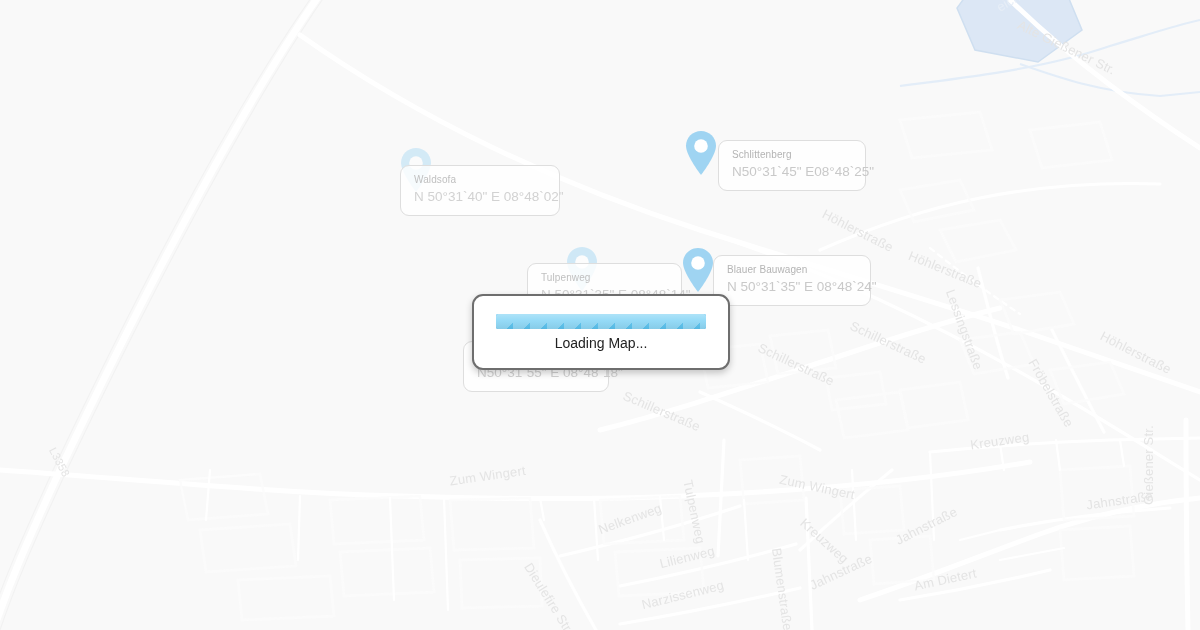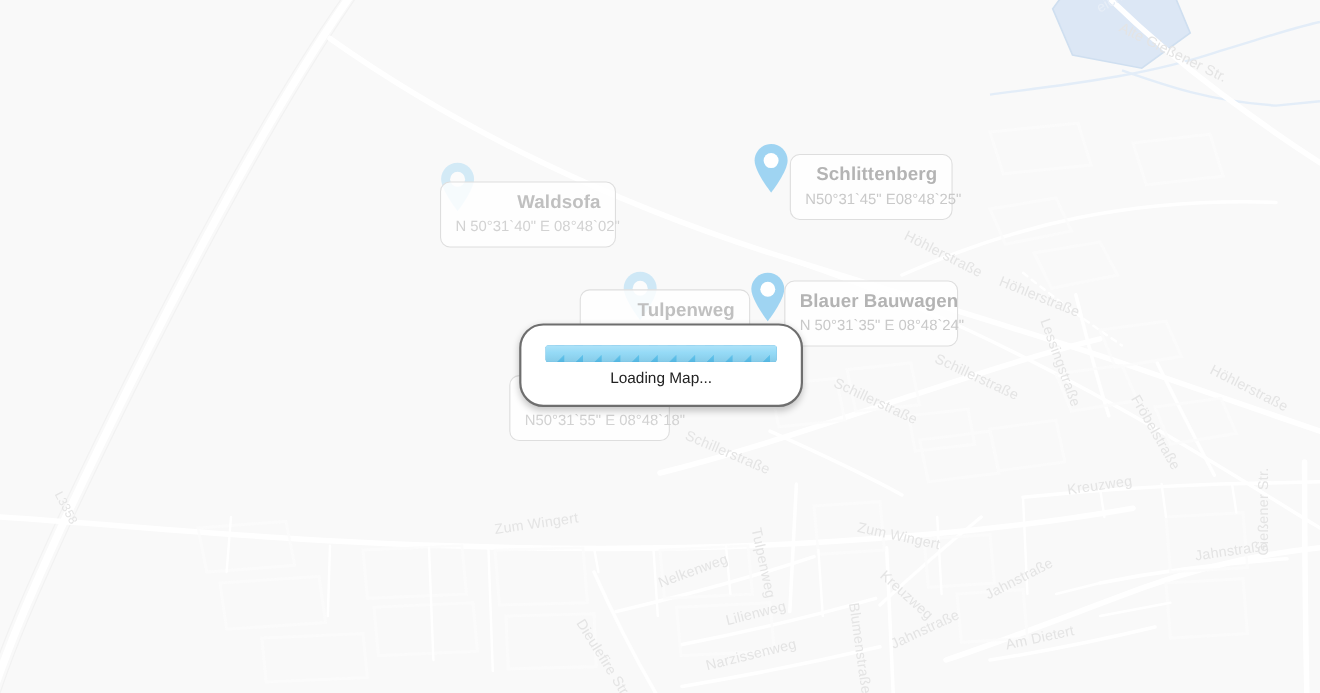--- a/index.html
+++ b/index.html
@@ -53,46 +53,45 @@
     position: absolute;
     background: rgba(255,255,255,0.80);
     border: 1px solid #dedede;
     border-radius: 9px;
     padding: 7px 13px 9px 13px;
     box-sizing: border-box;
     line-height: 1.35;
     user-select: none;
   }
   .poi-card .poi-title {
-    font-size: 17px;
-    font-weight: bold;
+    font-size: 10px;
+    font-weight: normal;
     color: #b4b4b4;
     letter-spacing: .1px;
     white-space: nowrap;
-    text-align: right;
   }
   .poi-card .poi-coords {
     font-size: 13.5px;
     color: #c9c9c9;
     white-space: nowrap;
     margin-top: 1px;
   }
   .poi-card.dim .poi-title { color: #c0c0c0; }
   .poi-card.dim .poi-coords { color: #d2d2d2; }
 
   
   #loading-dialog {
     position: absolute;
     left: 472px;
     top: 294px;
     width: 258px;
     height: 76px;
     background: #ffffff;
     border: 2px solid #6e6e6e;
-    border-radius: 22px;
+    border-radius: 11px;
     box-sizing: border-box;
     box-shadow: 0 3px 7px rgba(0,0,0,0.22);
     display: flex;
     flex-direction: column;
     align-items: center;
     justify-content: center;
     gap: 6px;
   }
   #progress-track {
     width: 210px;

